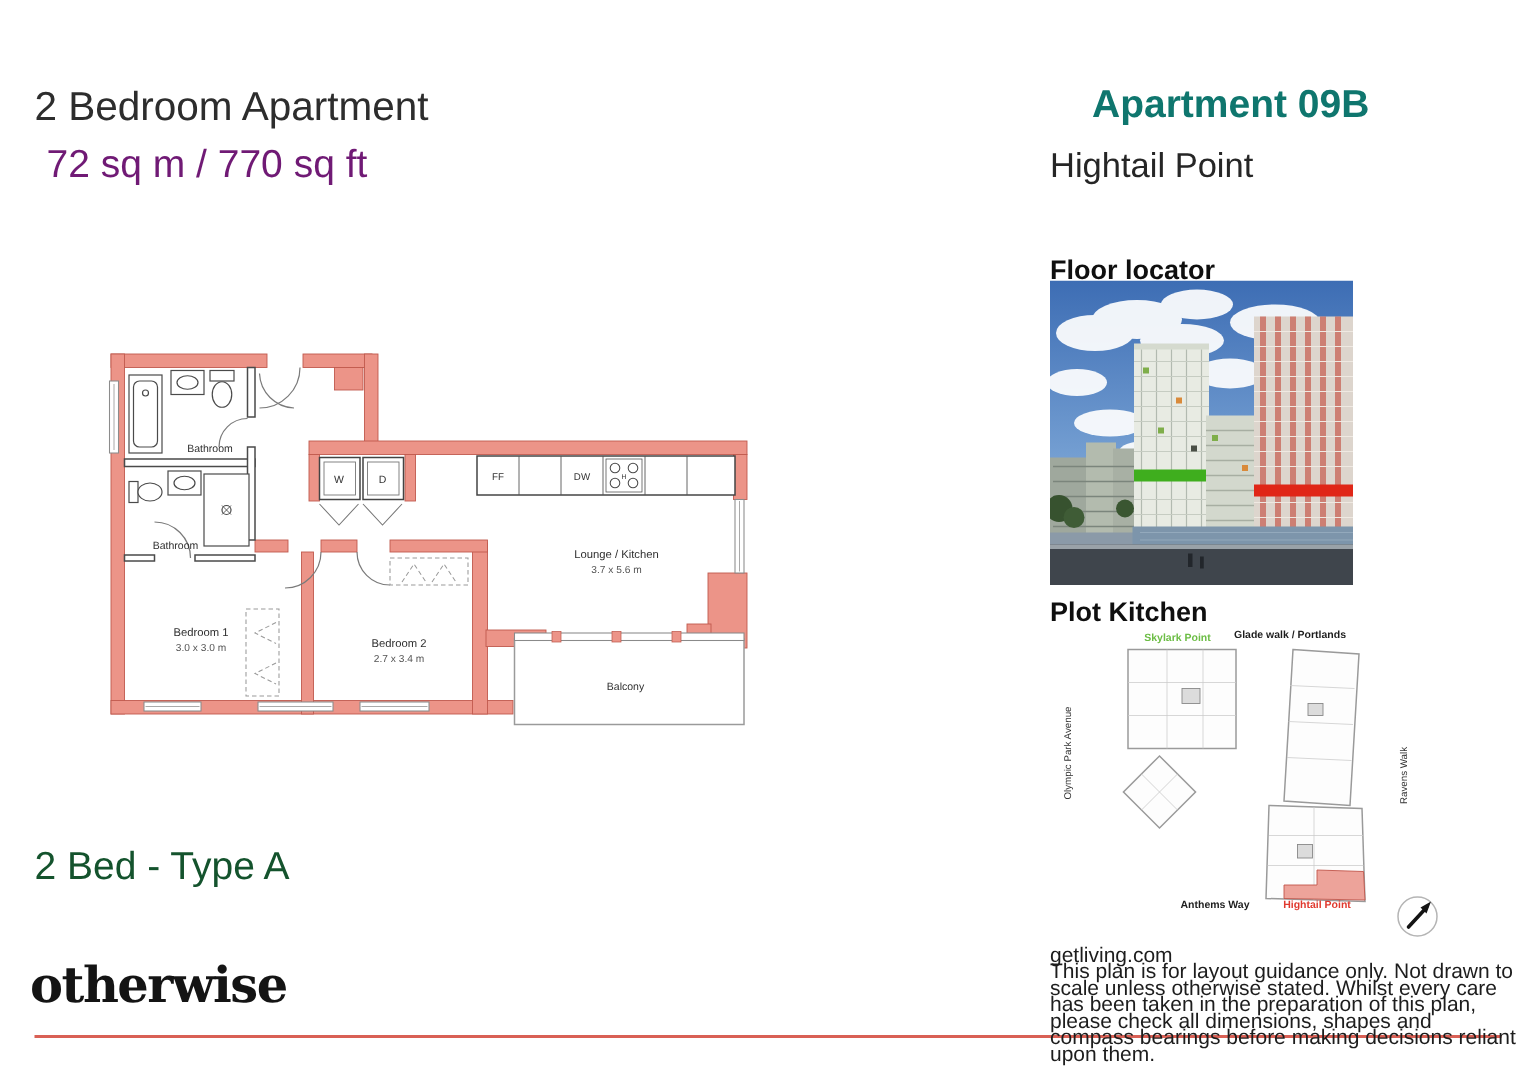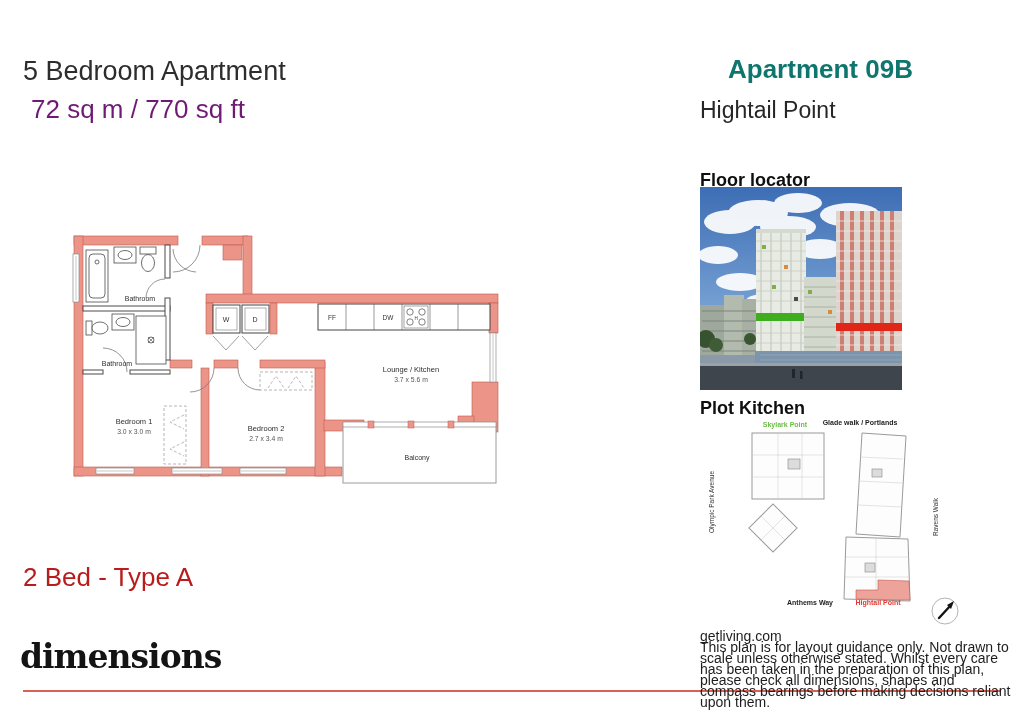--- a/index.html
+++ b/index.html
@@ -5,21 +5,21 @@
   * { margin:0; padding:0; box-sizing:border-box; }
   html,body { background:#fff; }
   body {
     width:1024px; height:724px; position:relative; overflow:hidden;
     font-family:"Liberation Sans", sans-serif; color:#222;
   }
   .abs { position:absolute; }
 
   .title     { left:23px;  top:56px;  font-size:27px; font-weight:500; color:#2d2d2d; }
   .area      { left:31px;  top:94px;  font-size:26px; font-weight:400; color:#701a75; }
-  .plan-type { left:23px;  top:562px; font-size:26px; font-weight:500; color:#b91c1c; }
+  .plan-type { left:23px;  top:562px; font-size:26px; font-weight:500; color:#14532d; }
 
   .logo { left:20px; top:637px; font-size:33px; font-weight:700;
           font-family:"DejaVu Serif", serif; color:#141414; letter-spacing:-1px; }
   .footer-rule { left:23px; top:690px; width:978px; height:2px; background:#D96055; }
 
   .apt-name { left:700px; top:54px;  font-size:26px; font-weight:700; color:#0f766e;margin-left:28px; }
   .apt-sub  { left:700px; top:96px;  font-size:23px; font-weight:400; color:#262626; line-height:28px; }
 
   .sec-label   { font-size:18px; font-weight:700; color:#0f0f0f; }
   .floor-label { left:700px; top:170px; }
@@ -30,21 +30,21 @@
   .floorplan { left:60px;  top:220px; width:460px; height:290px; }
 
   .disclaimer { left:700px; top:631px; width:314px; font-size:14px; line-height:11px; color:#1d1d1d; }
   .disclaimer .site { font-weight:400; }
 
   svg text { font-family:"Liberation Sans", sans-serif; }
 </style>
 </head>
 <body>
 
-<div class="abs title">5 Bedroom Apartment</div>
+<div class="abs title">2 Bedroom Apartment</div>
 <div class="abs area">72 sq m / 770 sq ft</div>
 
 <svg class="abs floorplan" viewBox="0 0 460 290">
 
   <g fill="#EC9488" stroke="#C05A4E" stroke-width="0.6">
     <rect x="14" y="16" width="104" height="9"></rect>
     <rect x="142" y="16" width="46" height="9"></rect>
     <rect x="163" y="25" width="19" height="15"></rect>
     <rect x="183" y="16" width="9" height="62"></rect>
     <rect x="14" y="16" width="9" height="240"></rect>
@@ -164,21 +164,21 @@
     <text x="206" y="211" font-size="7.5" text-anchor="middle">Bedroom 2</text>
     <text x="206" y="221" font-size="6.8" text-anchor="middle" fill="#555">2.7 x 3.4 m</text>
     <text x="351" y="152" font-size="7.5" text-anchor="middle">Lounge / Kitchen</text>
     <text x="351" y="162" font-size="6.8" text-anchor="middle" fill="#555">3.7 x 5.6 m</text>
     <text x="357" y="240" font-size="7" text-anchor="middle">Balcony</text>
   </g>
 </svg>
 
 <div class="abs plan-type">2 Bed - Type A</div>
 
-<div class="abs logo">dimensions</div>
+<div class="abs logo">otherwise</div>
 <div class="abs footer-rule"></div>
 
 <div class="abs apt-name">Apartment 09B</div>
 <div class="abs apt-sub">
   <div>Hightail Point</div>
 </div>
 
 <div class="abs sec-label floor-label">Floor locator</div>
 
 <svg class="abs photo" viewBox="0 0 202 203">

